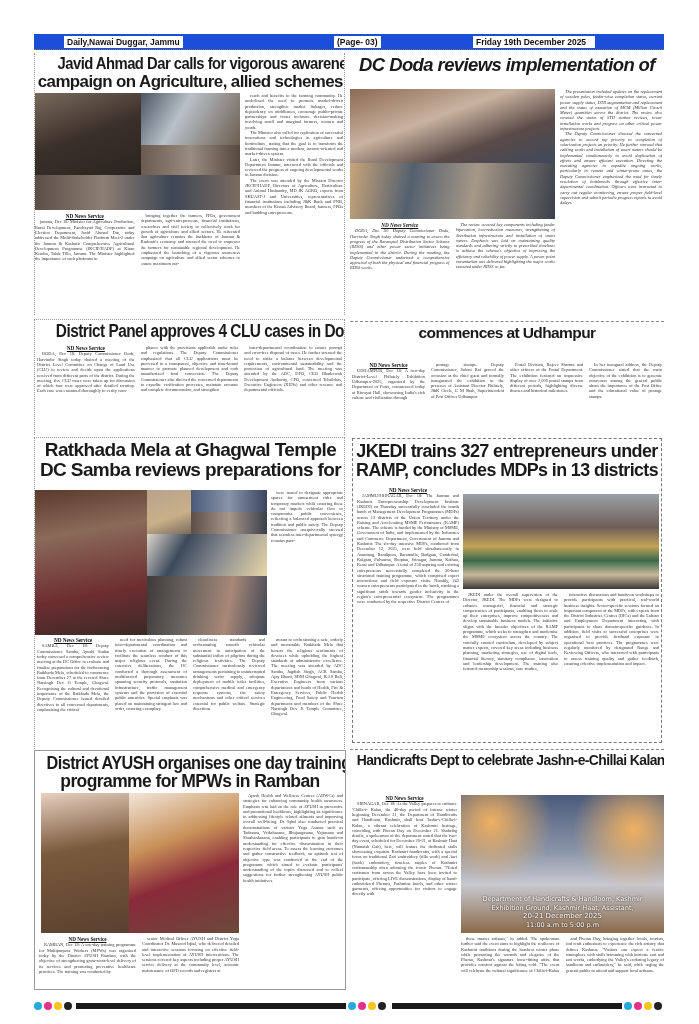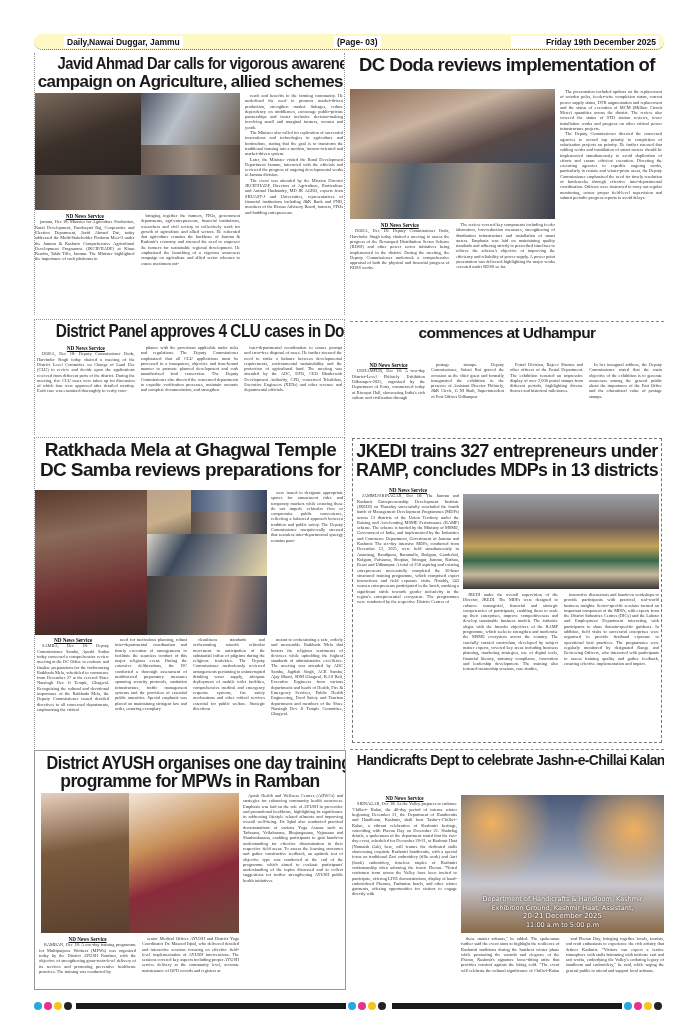--- a/index.html
+++ b/index.html
@@ -2,25 +2,25 @@
 <html><head>
 <meta charset="utf-8">
 <style>
   * { box-sizing: border-box; margin: 0; padding: 0; }
   html, body { width: 699px; height: 1024px; background: #ffffff; overflow: hidden; }
   body { position: relative; font-family: "Liberation Serif", serif; color: #222; }
 
   .page { position: absolute; left: 34px; top: 34px; width: 630px; height: 964px; }
 
   
-  .masthead { position: absolute; left: 0; top: 0; width: 630px; height: 16px; background: #fef9c3; border-bottom: 1px dotted #777; border-radius: 8px; }
+  .masthead { position: absolute; left: 0; top: 0; width: 630px; height: 16px; background: #1d4ed8; border-bottom: 1px dotted #777; }
   .mh-box { position: absolute; top: 2px; height: 12px; background: #fff; font-family: "Liberation Sans", sans-serif; font-weight: bold; font-size: 8.5px; line-height: 12px; padding: 0 3px; color: #111; white-space: nowrap; }
   .mh-left { left: 30px; }
   .mh-center { left: 300px; }
-  .mh-right { left: 477px; width: 148px; text-align: right; }
+  .mh-right { left: 439px; width: 122px; text-align: left; }
 
   .art { position: absolute; overflow: hidden; }
   .dashed { border: 1px dashed #888; }
   .dotted-r { border-right: 1px dotted #999; }
 
   .hl { font-family: "Liberation Sans", sans-serif; font-weight: bold; color: #1a1a1a; text-align: center; letter-spacing: -0.6px; transform-origin: center top; line-height: 1.05; }
   .hl span { display: block; }
 
   .cols { position: absolute; display: flex; gap: 6px; }
   .col { flex: 1; font-size: 4.4px; line-height: 5.3px; text-align: justify; color: #333; overflow: hidden; }
@@ -71,21 +71,21 @@
     <div class="cols" style="left:210px; top:40px; width:98px;">
       <div class="col">
           <p>reach and benefits to the farming community. He underlined the need to promote market-driven production, strengthen market linkages, reduce dependency on middlemen, encourage public-private partnerships and foster inclusive decision-making involving small and marginal farmers, women and youth.</p>
           <p>The Minister also called for replication of successful innovations and technologies in agriculture and horticulture, stating that the goal is to transform the traditional farming into a modern, income-oriented and market-driven system.</p>
           <p>Later, the Minister visited the Rural Development Department Jammu, interacted with the officials and reviewed the progress of ongoing developmental works in Jammu division.</p>
           <p>The event was attended by the Mission Director JKCIP/HADP, Directors of Agriculture, Horticulture and Animal Husbandry, MD JK AGRO, experts from SKUAST-J and Universities, representatives of financial institutions including J&amp;K Bank and PNB, members of the Kissan Advisory Board, farmers, FPOs and budding entrepreneurs.</p>
         </div>
     </div>
   </div>
 
-  <div class="art" style="left:316px; top:19px; width:314px; height:258px;">
+  <div class="art" style="left:316px; top:19px; width:314px; height:258px;font-style:italic;">
     <div class="hl" style="position:absolute; left:0; top:2px; width:314px; font-size:18.5px;">
       <span style="display: block; white-space: nowrap;"><span style="display: inline-block;">DC Doda reviews implementation of</span></span>
     </div>
     <div class="photo" style="left:0; top:36px; width:205px; height:130px;">
       <div class="ph" style="left:0;top:0;width:205px;height:74px;background:linear-gradient(160deg,#8c6a52,#c9b3a0 40%,#5a4a48 70%,#3f4a5c);"></div>
       <div class="ph" style="left:0;top:74px;width:205px;height:56px;background:linear-gradient(100deg,#caa57a,#54606e 30%,#a59888 60%,#3a3f4a);"></div>
     </div>
     <div class="cols" style="left:0; top:169px; width:205px;">
       <div class="col">
           <span class="byline">ND News Service</span>

